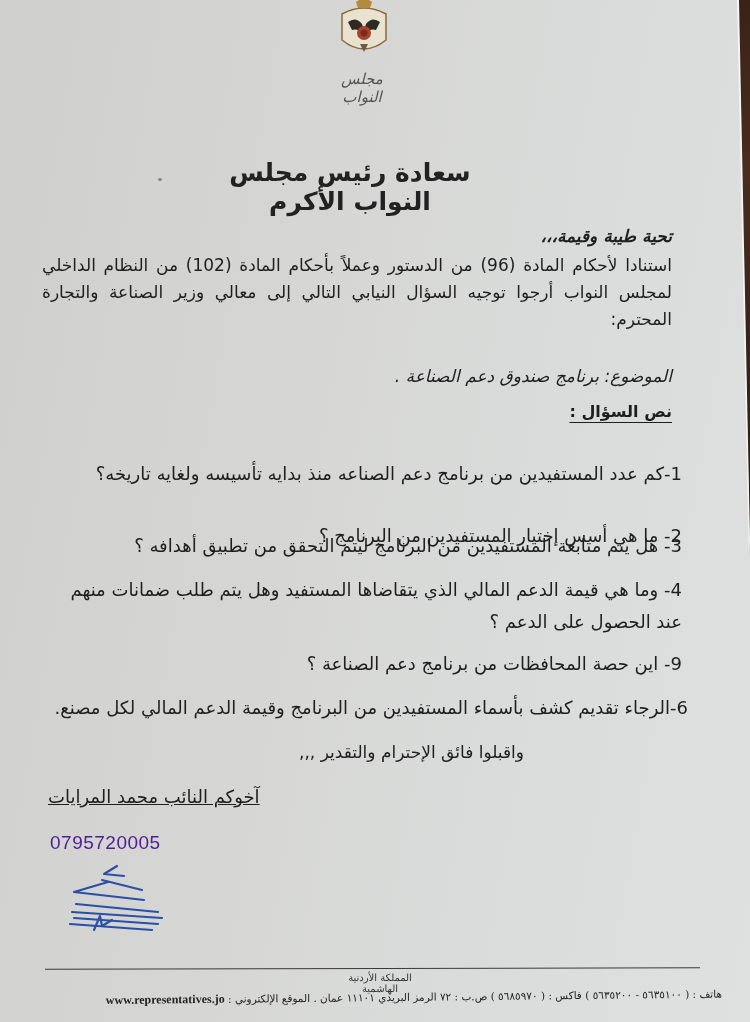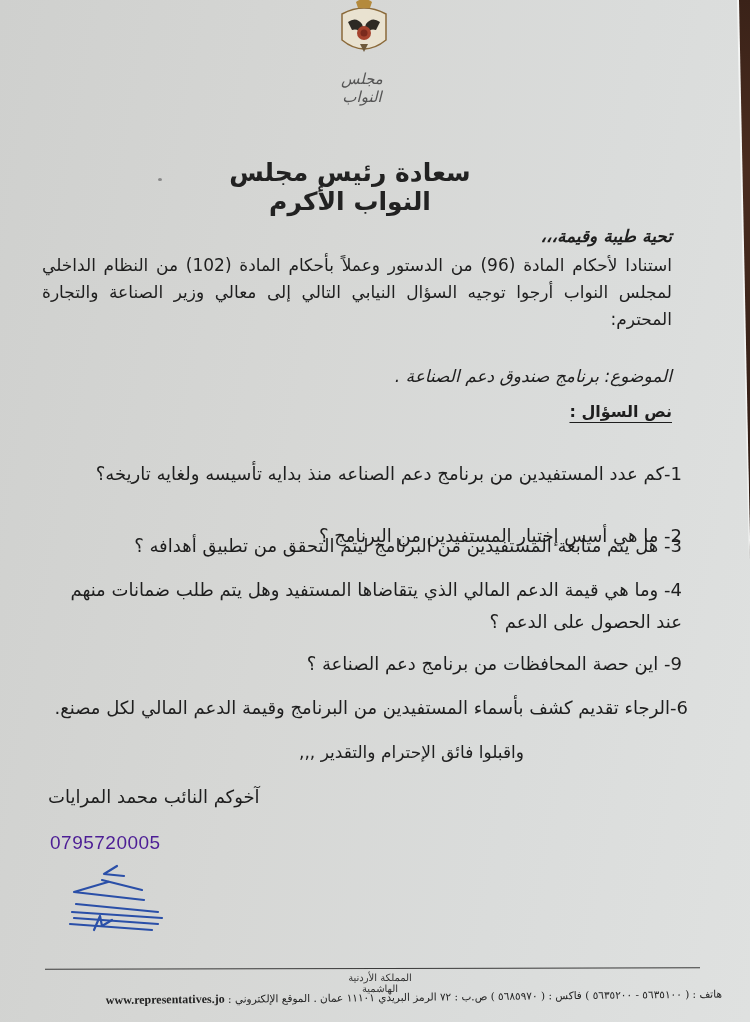--- a/index.html
+++ b/index.html
@@ -118,20 +118,21 @@
     top: 742px;
     font-size: 17px;
   }
   .signoff {
     left: 48px;
     top: 786px;
     font-size: 18px;
     direction: rtl;
     text-align: left;
     width: 270px;
+    text-decoration: underline;
   }
   .phone {
     position: absolute;
     left: 50px;
     top: 832px;
     font-size: 19px;
     font-family: "Liberation Sans", sans-serif;
     letter-spacing: 0.5px;
     color: #4c1d95;
   }

